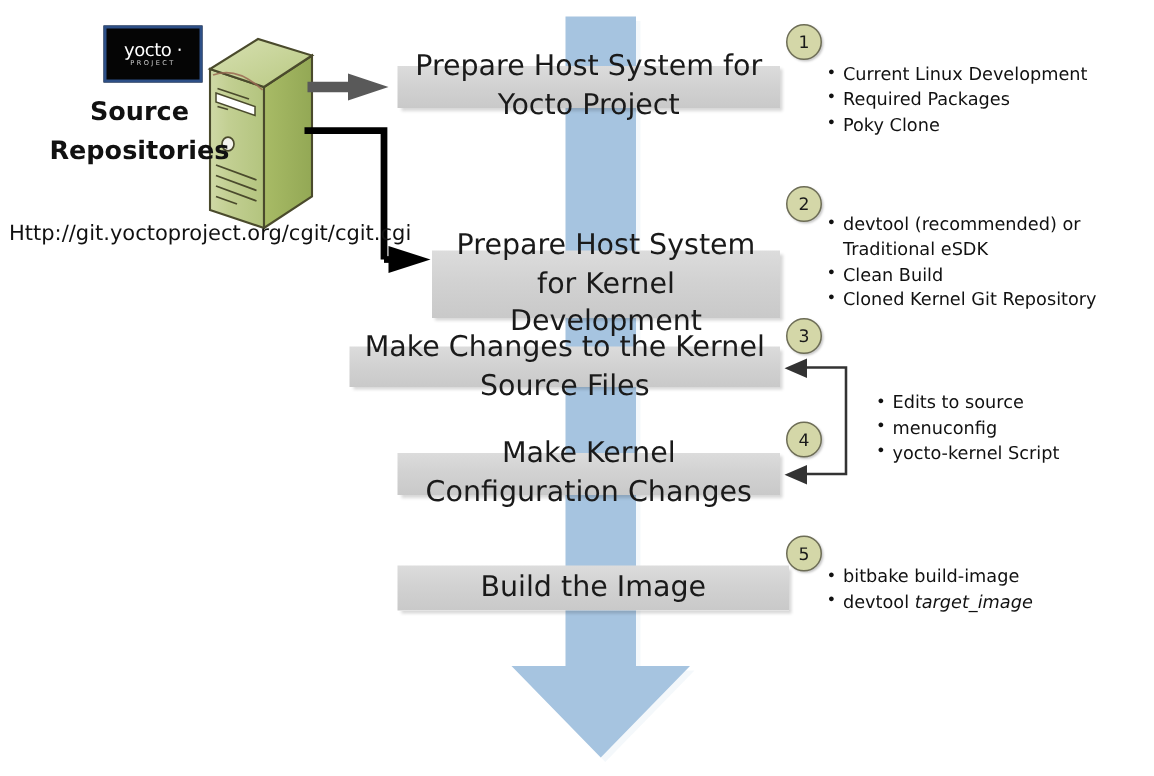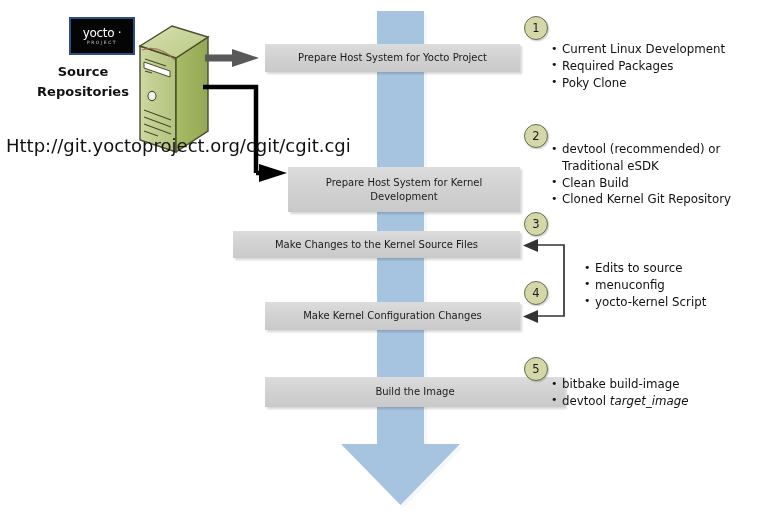--- a/index.html
+++ b/index.html
@@ -53,46 +53,46 @@
     color: #cfcfcf;
     font-size: 4.4px;
     letter-spacing: 1.6px;
     margin-top: 2px;
     font-family: "DejaVu Sans", "Liberation Sans", sans-serif;
   }
 
   
   .src-label {
     position: absolute;
-    left: 18px; top: 62px;
+    left: 28px; top: 62px;
     width: 130px;
     text-align: center;
-    font-size: 13px;
+    font-size: 17px;
     font-weight: bold;
     line-height: 1.55;
     color: #111;
   }
   .src-url {
     position: absolute;
-    left: 6px; top: 135px;
-    font-size: 18px;
+    left: 6px; top: 148px;
+    font-size: 14px;
     color: #111;
     white-space: nowrap;
   }
 
   
   .pbox {
     position: absolute;
     background: linear-gradient(to bottom, #dcdcdc 0%, #d2d2d2 45%, #c9c9c9 100%);
     box-shadow: 2px 2px 2px rgba(0,0,0,0.16);
     display: flex;
     align-items: center;
     justify-content: center;
     text-align: center;
-    font-size: 10px;
+    font-size: 19px;
     color: #1a1a1a;
     line-height: 1.35;
     box-sizing: border-box;
     padding: 2px 8px;
   }
 
   
   .step-circle {
     position: absolute;
     width: 24px; height: 24px;
@@ -213,21 +213,21 @@
   <div class="src-url">Http://git.yoctoproject.org/cgit/cgit.cgi</div>
 
   <div class="pbox" style="left:265px; top:44px; width:255px; height:28px;">Prepare Host System for Yocto Project</div>
 
   <div class="pbox" style="left:288px; top:147px; width:232px; height:45px;margin-top:20px;">Prepare Host System for Kernel Development</div>
 
   <div class="pbox" style="left:233px; top:231px; width:287px; height:27px;">Make Changes to the Kernel Source Files</div>
 
   <div class="pbox" style="left:265px; top:302px; width:255px; height:28px;">Make Kernel Configuration Changes</div>
 
-  <div class="pbox" style="left:265px; top:377px; width:300px; height:30px;">Build the Image</div>
+  <div class="pbox" style="left:265px; top:377px; width:261px; height:30px;">Build the Image</div>
 
   <div class="step-circle" style="left:524px; top:16px;">1</div>
   <div class="step-circle" style="left:524px; top:124px;">2</div>
   <div class="step-circle" style="left:524px; top:212px;">3</div>
   <div class="step-circle" style="left:524px; top:281px;">4</div>
   <div class="step-circle" style="left:524px; top:357px;">5</div>
 
   <div class="bullets" style="left:551px; top:41px;">
     <div class="bl">Current Linux Development</div>
     <div class="bl">Required Packages</div>

